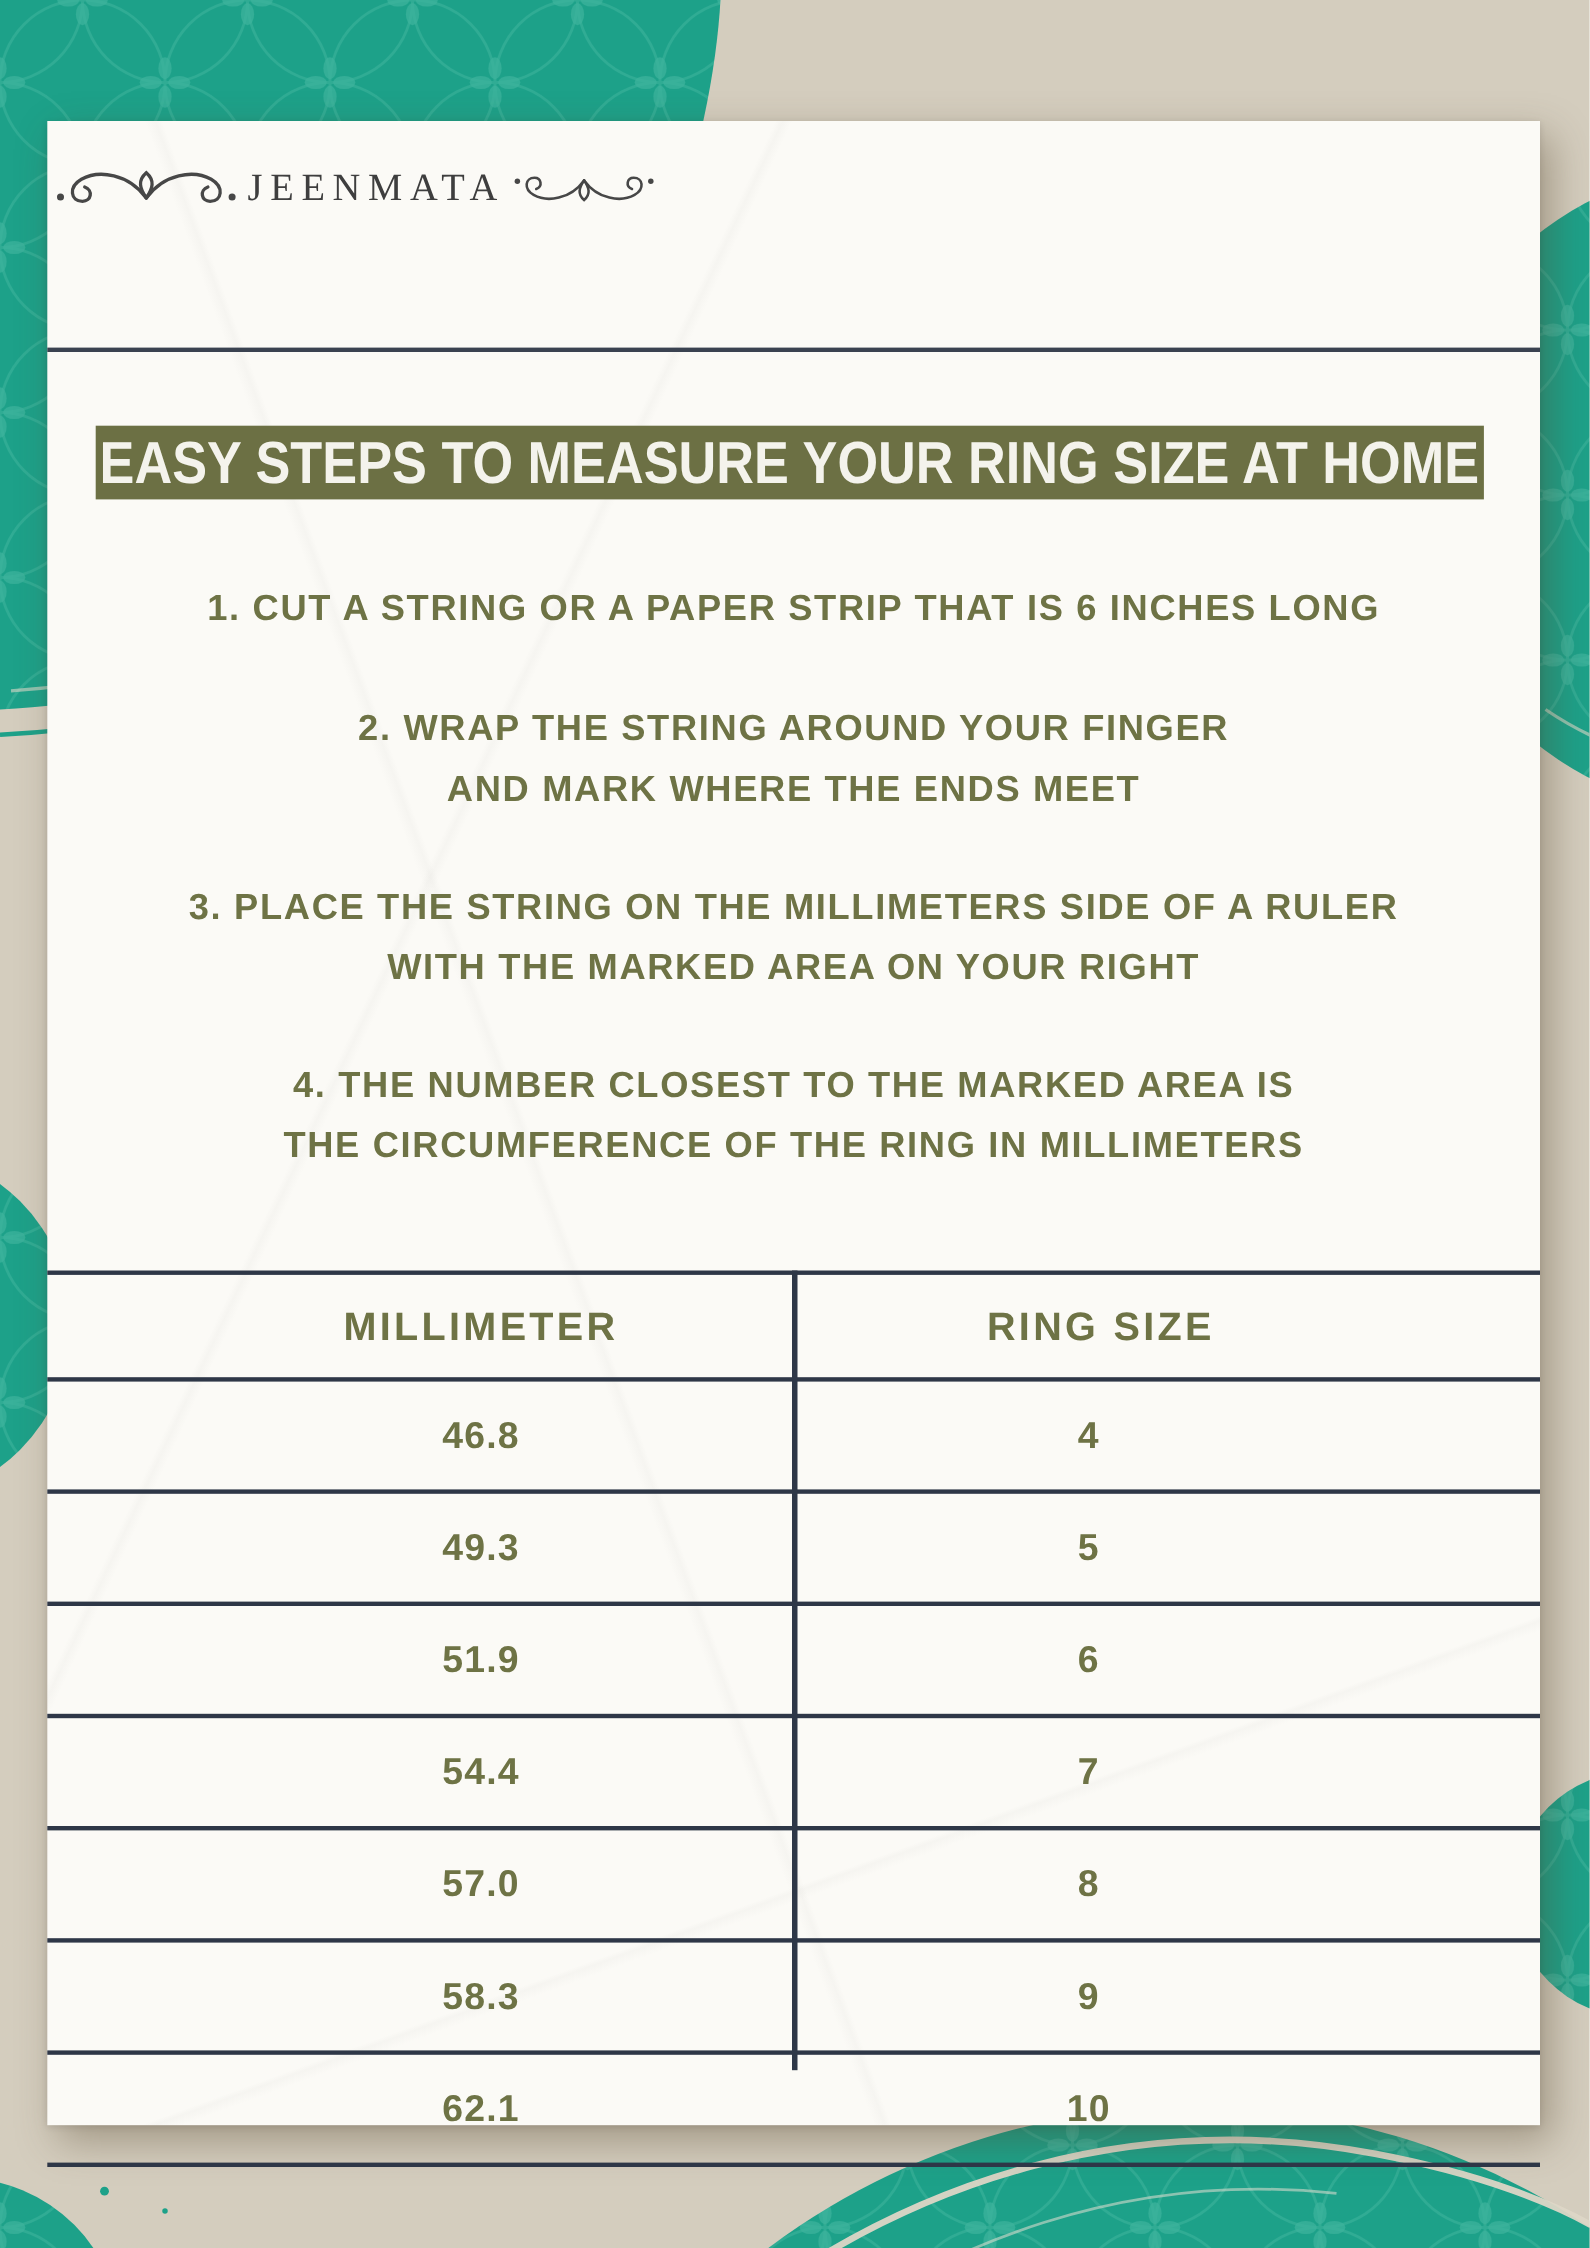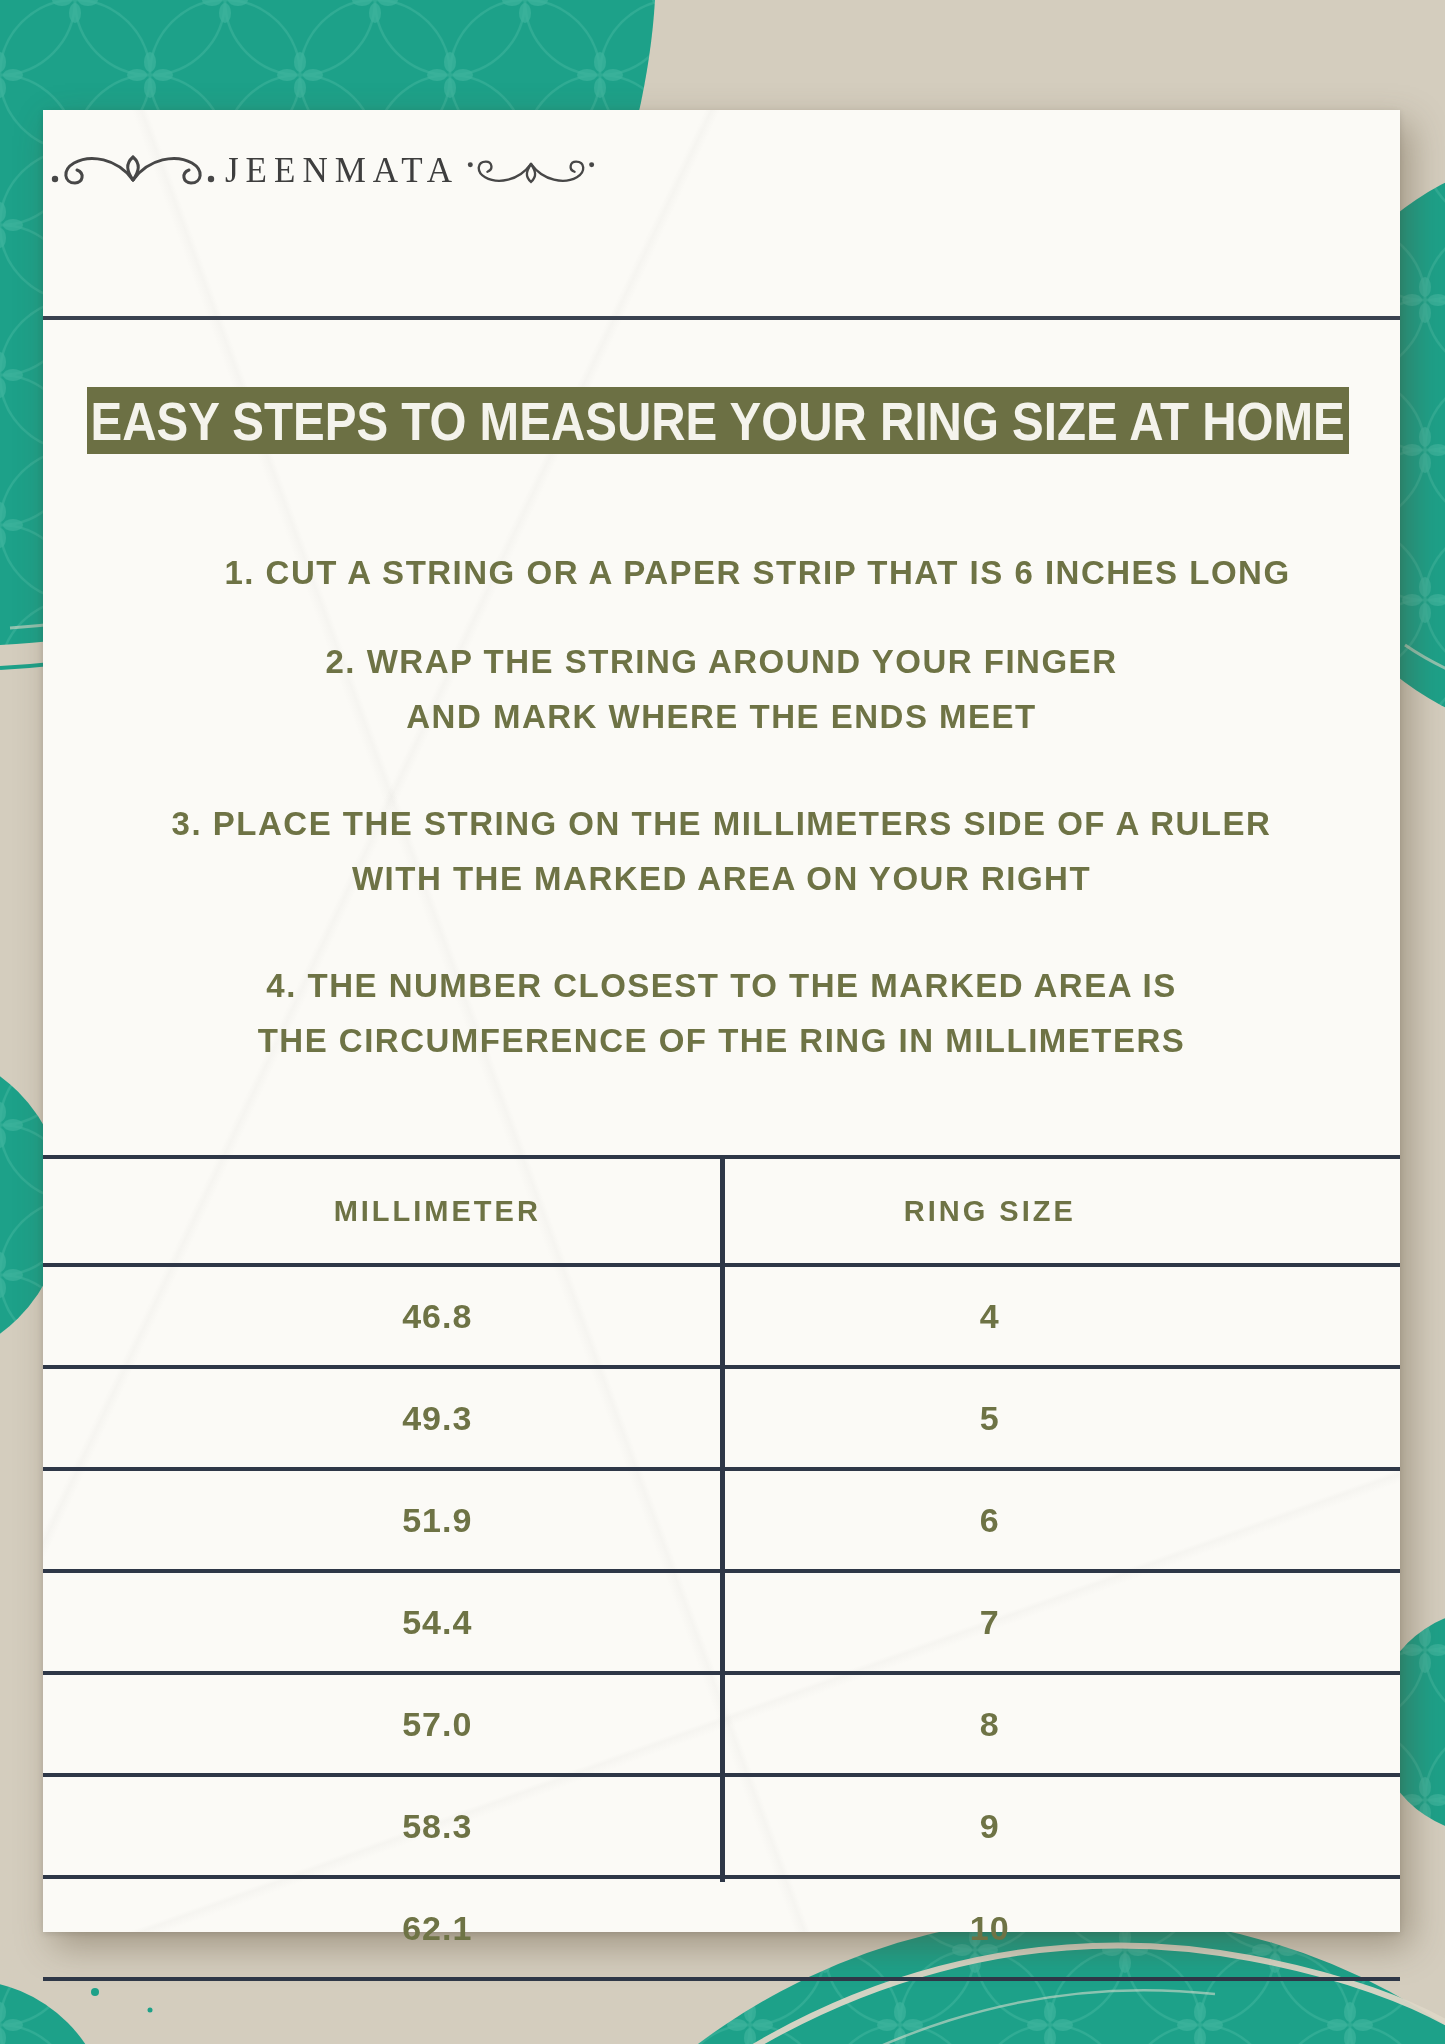--- a/index.html
+++ b/index.html
@@ -45,33 +45,33 @@
     color:#f4f3ec;font-weight:bold;font-size:54px;letter-spacing:0px;
     transform:scaleX(0.88);transform-origin:center;white-space:nowrap;
   }
 
   
   .step{
     position:absolute;left:0;width:100%;
     text-align:center;color:#6e7345;font-weight:bold;
     font-size:33px;letter-spacing:1.5px;line-height:55px;
   }
-  .step-1{top:435px;margin-left:36px;} .step-2{top:524px;} .step-3{top:686px;} .step-4{top:848px;}
+  .step-1{top:415px;} .step-2{top:524px;} .step-3{top:686px;} .step-4{top:848px;}
 
   
   .ring-table{
     position:absolute;left:0;top:1045px;width:100%;height:727px;
     border-top:4px solid #2e3747;box-sizing:border-box;
   }
   .t-row{
     display:flex;width:100%;height:102px;box-sizing:border-box;
     border-bottom:4px solid #2e3747;
     color:#6e7345;font-weight:bold;
   }
-  .t-row.header{height:108px;font-size:29px;letter-spacing:3px;}
+  .t-row.header{height:97px;font-size:36px;letter-spacing:3px;gap:11px;}
   .t-row{font-size:34px;letter-spacing:1px;}
   .t-cell{flex:0 0 50%;display:flex;align-items:center;justify-content:center;box-sizing:border-box;}
   .t-cell.left  > span{transform:translateX(55px);display:inline-block;}
   .t-cell.right > span{transform:translateX(-71px);display:inline-block;}
   .col-divider{
     position:absolute;left:677px;top:-4px;width:5px;height:727px;background:#2e3747;
   }
 </style>
 </head>
 <body>

